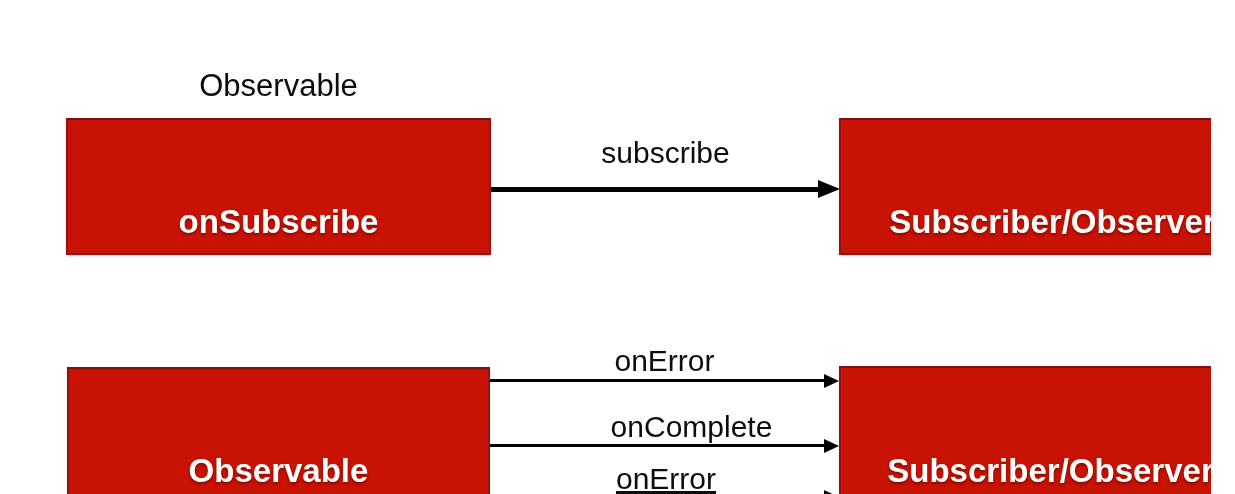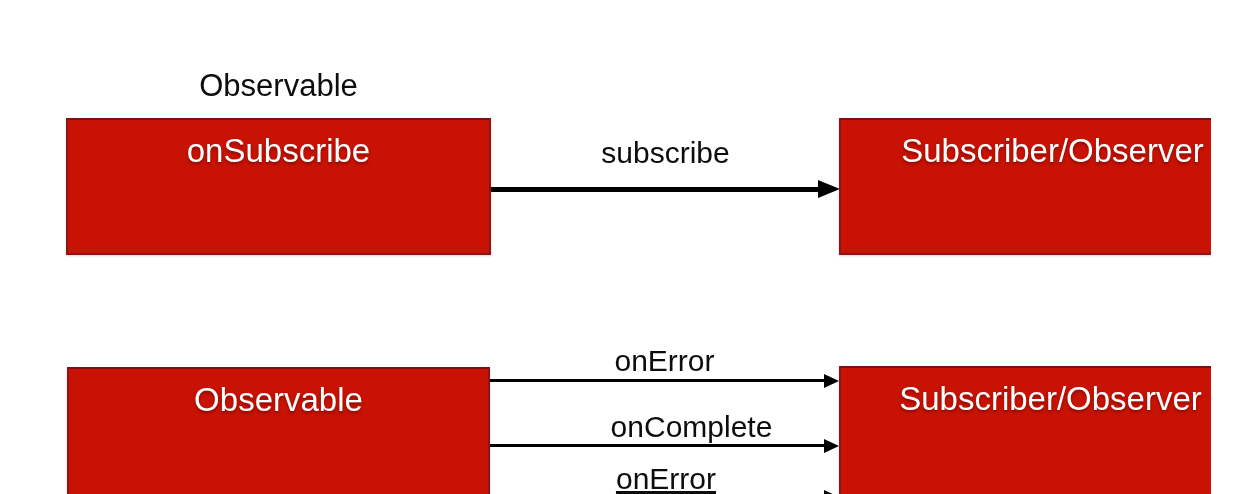--- a/index.html
+++ b/index.html
@@ -29,23 +29,24 @@
     line-height: 36px;
     text-align: center;
     white-space: nowrap;
   }
   .node-box {
     position: absolute;
     background: var(--box-fill);
     border: 2px solid var(--box-border);
     border-top-color: #7c1014;
     display: flex;
-    align-items: flex-start;
+    align-items: flex-end;
     justify-content: center;
     box-shadow: 0 1px 2px rgba(180,120,120,0.35);
+    font-weight: bold;
   }
   .node-box .box-label {
     color: var(--box-text);
     font-size: 33px;
     white-space: nowrap;
     text-shadow: 0 2px 3px rgba(60, 0, 0, 0.45);
   }
   .arrow-line {
     position: absolute;
     background: var(--arrow);

